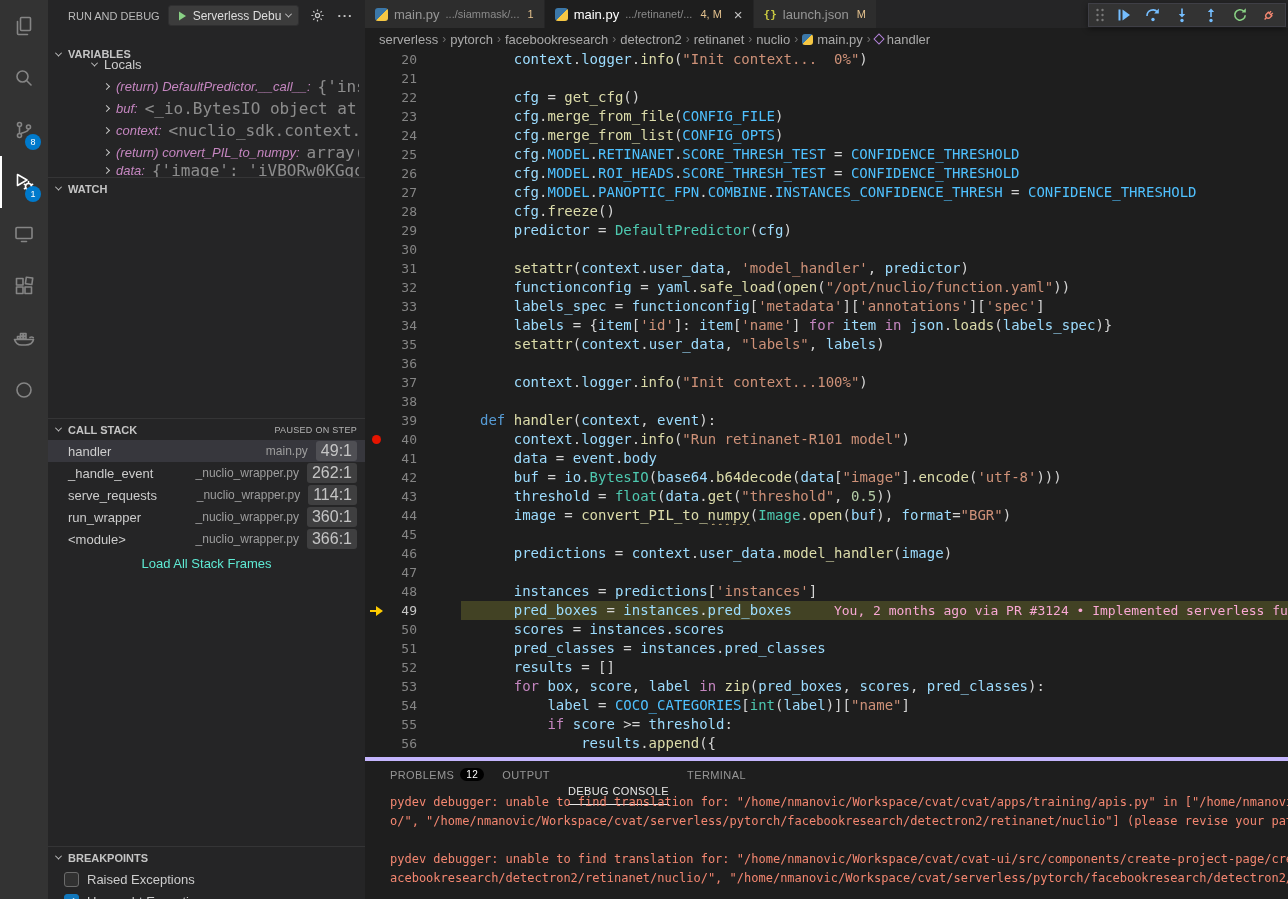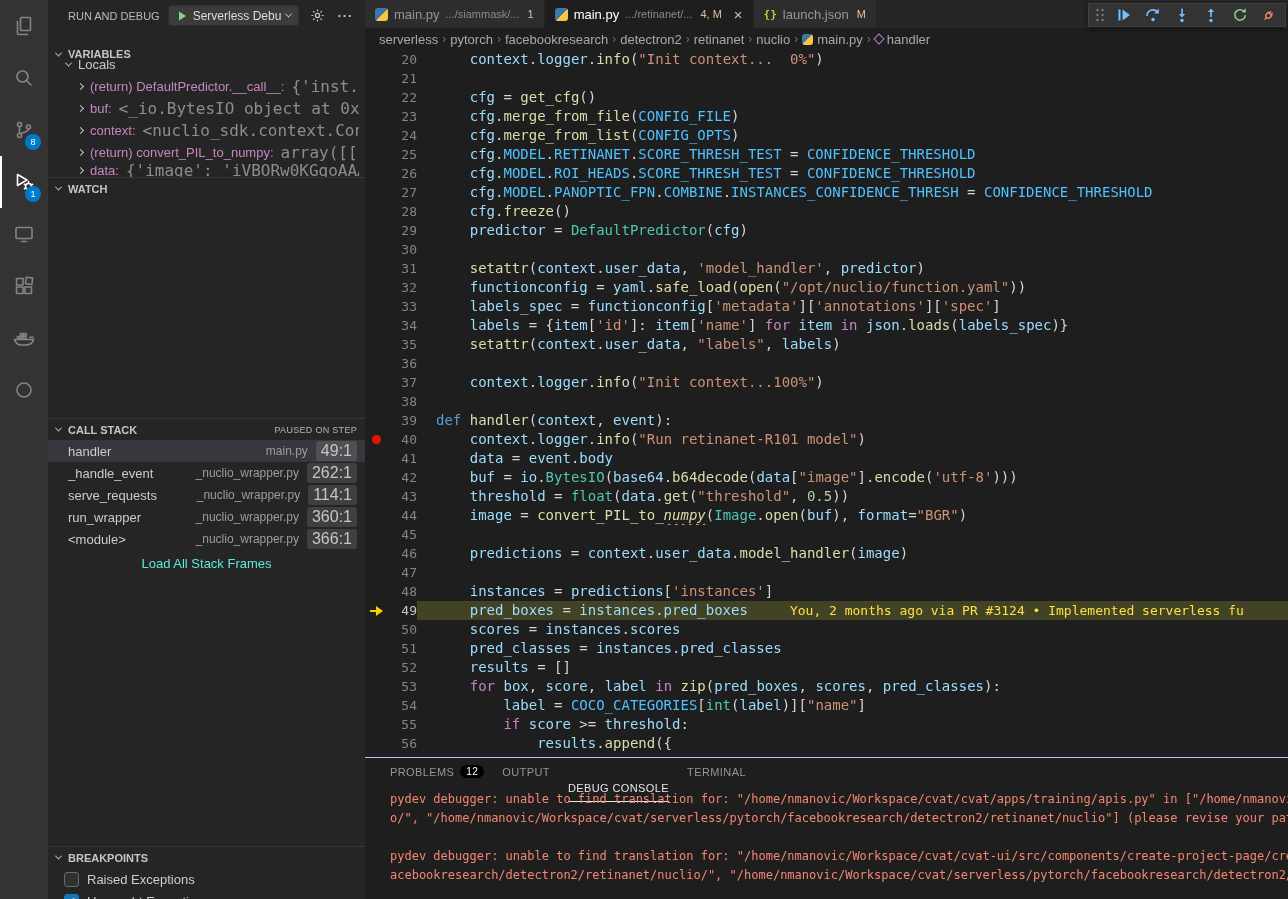--- a/index.html
+++ b/index.html
@@ -29,24 +29,24 @@
   .sech{position:absolute;left:0;right:0;height:22px;display:flex;align-items:center;gap:7px;padding:0 8px 0 8px;font-size:11px;font-weight:700;color:#c5c5c5;border-top:1px solid rgba(128,128,128,0.18);cursor:pointer;}
   .var-h{top:31px;border-top:none;margin-top:12px;}
   .watch-h{top:177px;}
   .cs-h{top:418px;}
   .bp-h{top:846px;}
   .paused{margin-left:auto;font-size:9px;font-weight:400;color:#cccccc;opacity:.85;letter-spacing:.3px;}
   .sec-body{position:absolute;left:0;right:0;overflow:hidden;}
   .var-body{top:53px;height:124px;}
   .cs-body{top:440px;height:140px;}
   .bp-body{top:868px;height:31px;}
-  .scope-row,.var-row{height:22px;display:flex;align-items:center;gap:7px;padding:0 6px 0 18px;white-space:nowrap;cursor:pointer;}
+  .scope-row,.var-row{height:22px;display:flex;align-items:center;gap:7px;padding:0 6px 0 18px;white-space:nowrap;cursor:pointer;margin-left:26px;}
   .var-row{padding-left:30px;}
   .var-row.clipped{height:14px;overflow:hidden;}
-  .var-name{color:#c586c0;flex:none;}
+  .var-name{color:#c586c0;flex:none;font-style:italic;}
   .var-value{color:rgba(204,204,204,0.62);font-family:"DejaVu Sans Mono",monospace;font-size:16px;overflow:hidden;}
   .cs-row{height:22px;display:flex;align-items:center;padding:0 8px 0 20px;gap:8px;cursor:pointer;white-space:nowrap;}
   .cs-row.selected{background:#37373d;}
   .cs-name{color:#cccccc;}
   .cs-file{margin-left:auto;color:#9d9d9d;font-size:12px;}
   .cs-pos{flex:none;background:rgba(255,255,255,0.12);border-radius:3px;padding:1px 5px;font-size:16px;color:#c5c5c5;}
   .cs-link{height:26px;display:flex;align-items:center;justify-content:center;color:#5eead4;cursor:pointer;}
   .bp-row{height:22px;display:flex;align-items:center;gap:8px;padding:0 8px 0 16px;cursor:pointer;}
   .cbox{width:15px;height:15px;border-radius:3px;border:1px solid #6b6b6b;background:#313131;flex:none;display:flex;align-items:center;justify-content:center;font-size:11px;color:#ffffff;}
   .cbox.checked{background:#1177bb;border-color:#1177bb;}
@@ -62,43 +62,43 @@
   .py-icon{width:13px;height:13px;border-radius:3px;background:linear-gradient(135deg,#3b77a8 0 50%,#f5c744 50% 100%);flex:none;}
   .json-icon{color:#cbcb41;font-size:11px;font-weight:700;font-family:"DejaVu Sans Mono",monospace;}
 
   .crumbs{height:22px;flex:none;display:flex;align-items:center;gap:4px;padding-left:14px;color:#a9a9a9;font-size:13px;white-space:nowrap;overflow:hidden;}
   .crumb{display:flex;align-items:center;gap:4px;cursor:pointer;}
   .crumb-sep{color:#6e6e6e;font-size:12px;}
   .crumb .py-icon{width:11px;height:11px;}
   .method-icon{width:8px;height:8px;border:1.4px solid #b180d7;transform:rotate(45deg);display:inline-block;flex:none;}
 
   .code{flex:1;overflow:hidden;position:relative;font-family:"DejaVu Sans Mono",monospace;font-size:14px;}
-  .code-line{display:flex;height:19px;line-height:19px;white-space:pre;}
+  .code-line{display:flex;height:19px;line-height:19px;white-space:pre;gap:44px;}
   .gutter{width:52px;flex:none;display:flex;align-items:center;}
   .glyph{width:22px;flex:none;display:flex;align-items:center;justify-content:center;}
   .lnum{width:30px;flex:none;text-align:right;color:#858585;font-size:13px;}
   .code-line.current .lnum{color:#c6c6c6;}
   .content{flex:1;min-width:0;padding-left:19px;overflow:hidden;}
   .code-line.current .content{background:rgba(255,255,70,0.16);}
   .bp-dot{width:9px;height:9px;border-radius:50%;background:#e51400;}
   .cur-arrow{position:relative;width:13px;height:10px;}
   .cur-arrow::before{content:'';position:absolute;left:0;top:4px;width:6px;height:2px;background:#ffcc00;}
   .cur-arrow::after{content:'';position:absolute;right:0;top:0;border-left:7px solid #ffcc00;border-top:5px solid transparent;border-bottom:5px solid transparent;}
-  .blame{color:#fde047;font-size:13px;margin-left:42px;}
+  .blame{color:#f9a8d4;font-size:13px;margin-left:42px;}
   .tk-kw{color:#569cd6}.tk-ct{color:#c586c0}.tk-fn{color:#dcdcaa}.tk-va{color:#9cdcfe}
   .tk-co{color:#4fc1ff}.tk-ty{color:#4ec9b0}.tk-st{color:#ce9178}.tk-nu{color:#b5cea8}.tk-tx{color:#d4d4d4}
-  .tk-wn{color:#dcdcaa;text-decoration:underline wavy #d7ba7d 1px;text-underline-offset:3px;font-style:italic;}
+  .tk-wn{color:#dcdcaa;text-decoration:underline wavy #d7ba7d 1px;text-underline-offset:3px;}
 
   
   .dbg-toolbar{position:absolute;top:3px;right:2px;height:24px;display:flex;align-items:center;gap:9px;background:#333333;border:1px solid #3f3f46;box-shadow:0 2px 6px rgba(0,0,0,.45);padding:0 6px;z-index:10;}
   .dbg-btn{width:20px;height:20px;display:flex;align-items:center;justify-content:center;cursor:pointer;}
   .dbg-grip{cursor:grab;display:flex;align-items:center;}
 
   
-  .panel{height:142px;flex:none;border-top:1px solid #c4b5fd;display:flex;flex-direction:column;background:#1e1e1e;text-align:center;}
+  .panel{height:142px;flex:none;border-top:4px solid #c4b5fd;display:flex;flex-direction:column;background:#1e1e1e;text-align:center;}
   .panel-tabs{height:28px;flex:none;display:flex;align-items:center;gap:18px;padding-left:25px;}
   .panel-tab{display:flex;align-items:center;gap:6px;height:100%;font-size:11px;letter-spacing:.4px;color:#969696;cursor:pointer;border-bottom:1px solid transparent;}
   .panel-tab.active{color:#e7e7e7;border-bottom-color:#e7e7e7;margin-top:32px;}
   .panel-badge{background:#000000;color:#ffffff;border-radius:10px;padding:1px 6px;font-size:10px;}
   .console{flex:1;overflow:hidden;padding:4px 0 0 25px;font-family:"DejaVu Sans Mono",monospace;font-size:12px;line-height:19px;color:#f48771;}
   .console-group + .console-group{margin-top:19px;}
   .console-line{white-space:pre;overflow:hidden;}
 </style>
 </head>
 <body>

